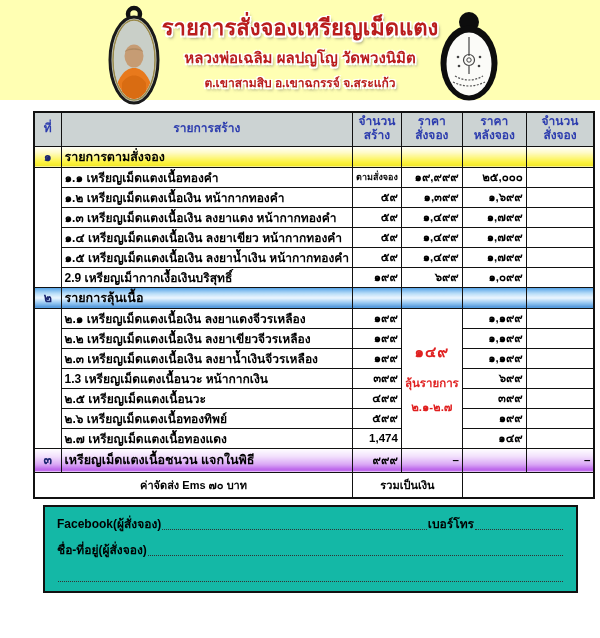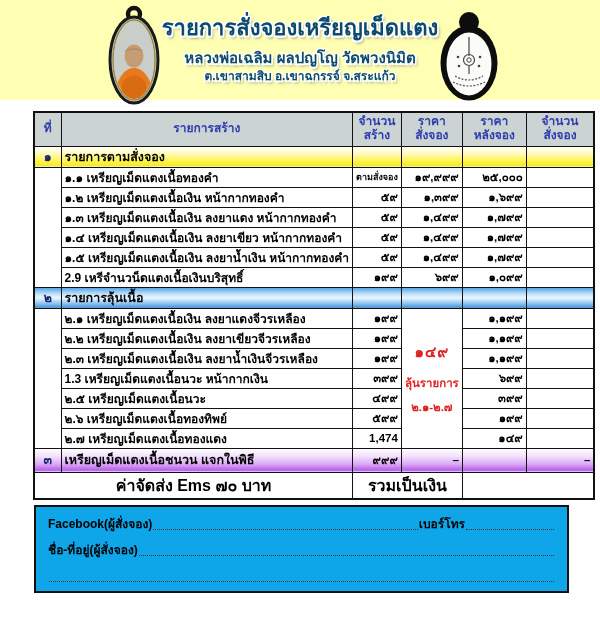--- a/index.html
+++ b/index.html
@@ -4,26 +4,26 @@
 <style>
   html,body{margin:0;padding:0;}
   body{
     width:600px;height:638px;position:relative;background:#ffffff;
     font-family:"Liberation Sans",sans-serif;color:#000;overflow:hidden;
   }
   
   .band{position:absolute;left:0;top:0;width:600px;height:100px;background:#ffffb3;}
   .titles{position:absolute;left:160px;top:6px;width:280px;text-align:center;}
   .ttl{
-    color:#0c4a6e;font-weight:bold;margin:0;
+    color:#b91c1c;font-weight:bold;margin:0;
     text-shadow:-1.5px -1.5px 0 #fff,1.5px -1.5px 0 #fff,-1.5px 1.5px 0 #fff,1.5px 1.5px 0 #fff,2px 3px 3px rgba(70,70,70,.55);
   }
   .ttl-main{font-size:22px;line-height:1.25;margin-top:8px;}
   .ttl-sub{font-size:15px;line-height:1.3;margin-top:6px;}
-  .ttl-loc{font-size:12px;line-height:1.3;margin-top:2px;}
+  .ttl-loc{font-size:12px;line-height:1.3;margin-top:9px;}
   .monk-wrap{position:absolute;left:108px;top:5px;width:52px;height:100px;}
   .amulet-wrap{position:absolute;left:438px;top:10px;width:62px;height:92px;}
 
   
   table.order{
     position:absolute;left:33px;top:111px;border-collapse:collapse;table-layout:fixed;
     border:2px solid #111;
   }
   table.order th,table.order td{
     border:1.2px solid #111;padding:0 3px;overflow:hidden;box-sizing:border-box;
@@ -41,26 +41,26 @@
   .c-name{text-align:left;font-size:12px;font-weight:bold;white-space:nowrap;}
   .section-label{font-size:12.5px;}
   .c-num{text-align:right;font-weight:bold;font-size:11.5px;white-space:nowrap;}
   .txt-small{font-size:9px;}
   .sec-yellow td{background:linear-gradient(180deg,#fffffa 0%,#fffbc9 30%,#fcf23c 80%,#f0e62a 100%);}
   .sec-blue td{background:linear-gradient(180deg,#4e9fe6 0%,#b9ddf8 30%,#ecf6ff 52%,#8ec3f0 80%,#4e93d8 100%);}
   .sec-purple td{background:linear-gradient(180deg,#ffffff 0%,#f2e0fc 35%,#d9a6f5 70%,#bb63ea 92%,#c877f0 100%);}
   .merged-pre{vertical-align:middle;text-align:center;background:#fff;}
   .mp-price{color:#e02020;font-weight:bold;font-size:15px;margin-bottom:10px;letter-spacing:1px;}
   .mp-note{color:#e02020;font-weight:bold;font-size:11.5px;margin-top:6px;}
-  .f-ship,.f-total{text-align:center;font-weight:bold;font-size:16px;margin-left:40px;}
+  .f-ship,.f-total{text-align:center;font-weight:bold;font-size:11px;margin-left:40px;}
 
   
   .form-box{
-    position:absolute;left:34px;top:505px;width:535px;height:88px;box-sizing:border-box;
-    border:2.5px solid #111;background:#0ea5e9;padding:10px 12px 8px 12px;
+    position:absolute;left:43px;top:505px;width:535px;height:88px;box-sizing:border-box;
+    border:2.5px solid #111;background:#14b8a6;padding:10px 12px 8px 12px;
   }
   .form-line{display:flex;align-items:flex-end;margin-bottom:13px;}
   .form-label{font-size:12px;font-weight:bold;white-space:nowrap;line-height:1;}
   .dotline{flex:1;border-bottom:1.6px dotted #333;height:12px;margin:0 1px;}
   .dot-short{flex:0 0 88px;}
 </style>
 </head>
 <body>
 
 <div class="band">
@@ -175,21 +175,21 @@
       <tr class="item-row">
         <td class="c-no no-h"></td>
         <td class="c-name"><span class="it-no">๑.๕</span> <span class="it-nm">เหรียญเม็ดแตงเนื้อเงิน ลงยาน้ำเงิน หน้ากากทองคำ</span></td>
         <td class="c-num">๕๙</td>
         <td class="c-num">๑,๔๙๙</td>
         <td class="c-num">๑,๗๙๙</td>
         <td class="c-num"></td>
       </tr>
       <tr class="item-row">
         <td class="c-no no-h"></td>
-        <td class="c-name"><span class="it-no">2.9</span> <span class="it-nm">เหรีจำนวน็ดแตงเนื้อเงินบริสุทธิ์</span></td>
+        <td class="c-name"><span class="it-no">2.9</span> <span class="it-nm">เหรียญเม็ากากเงื้อเงินบริสุทธิ์</span></td>
         <td class="c-num">๑๙๙</td>
         <td class="c-num">๖๙๙</td>
         <td class="c-num">๑,๐๙๙</td>
         <td class="c-num"></td>
       </tr>
       <tr class="section-row sec-blue">
         <td class="c-no">๒</td>
         <td class="c-name section-label">รายการลุ้นเนื้อ</td>
         <td class="c-num"></td>
         <td class="c-num"></td>

